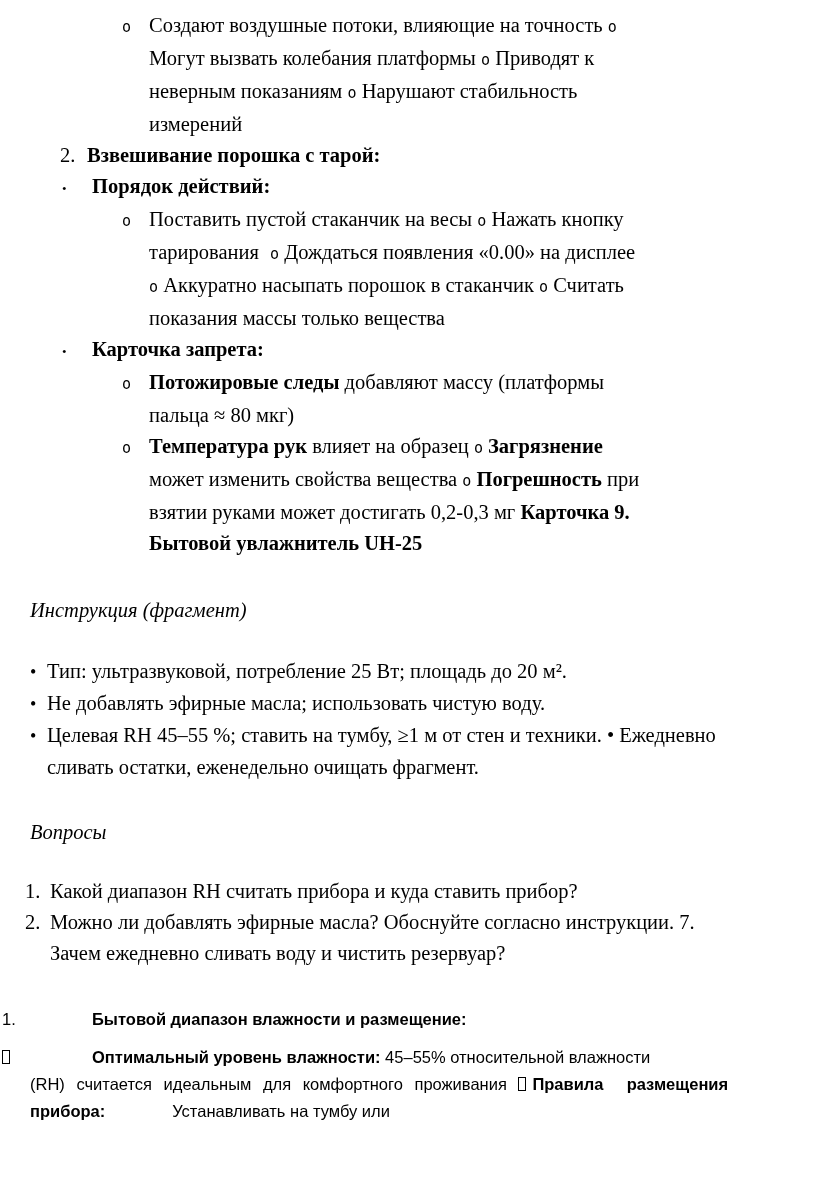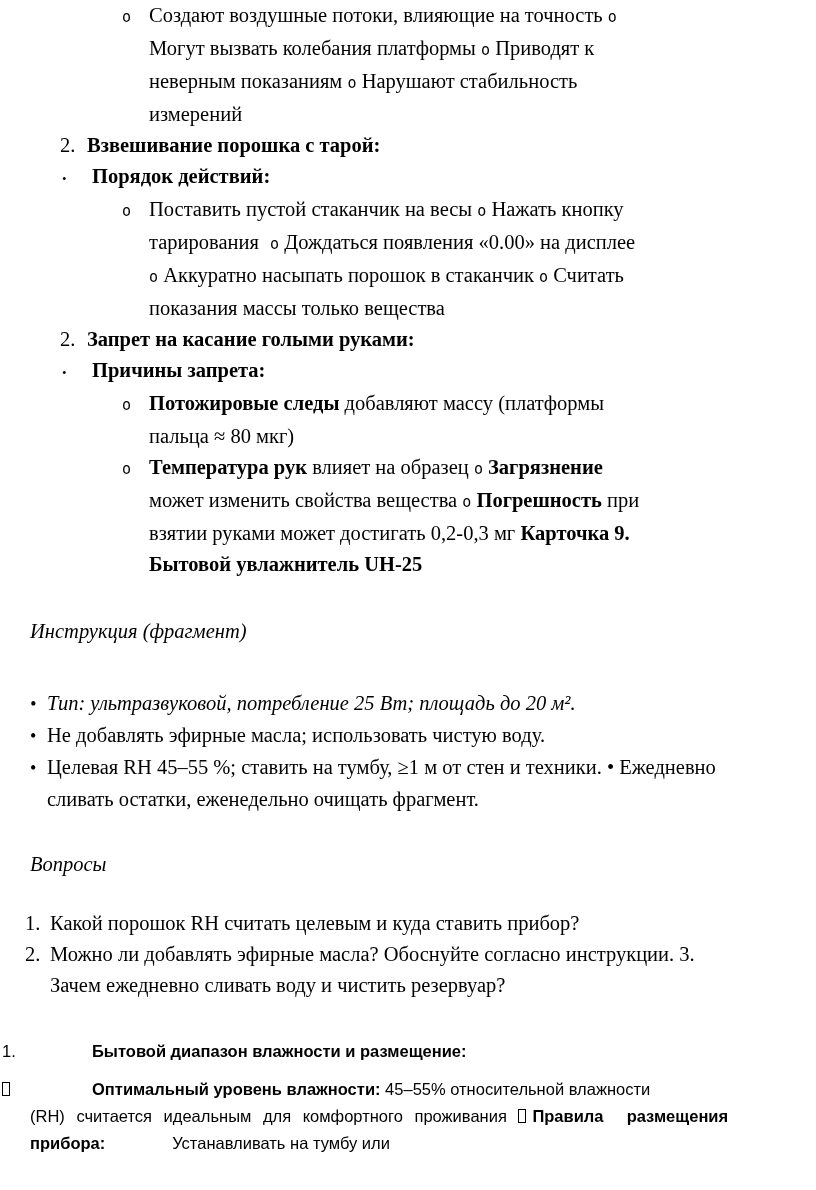--- a/index.html
+++ b/index.html
@@ -5,21 +5,21 @@
   html,body{margin:0;padding:0;background:#ffffff;}
   .page{
     position:relative;
     width:816px;height:1190px;
     background:#ffffff;
     overflow:hidden;
     color:#000;
     font-family:"Liberation Serif","DejaVu Serif",serif;
     font-size:20.5px;
     line-height:31px;
-    padding-top:0;
+    padding-top:10px;
     box-sizing:border-box;
   }
   .para{white-space:pre;}
   .sans{font-family:"Liberation Sans","DejaVu Sans",sans-serif;font-size:16.5px;line-height:27px;}
   .it{font-style:italic;}
   .bold{font-weight:700;}
   .mk{display:inline-block;}
   .sp{display:inline-block;}
   .osep{font-family:"DejaVu Sans Mono","Liberation Mono",monospace;font-size:15px;}
   .dotS{font-size:13px;}
@@ -28,27 +28,26 @@
 </style>
 </head>
 <body>
 
 <div class="page">
   <div id="doc">
       <div class="para" style="margin-left: 149px;"><span class="mk osep" style="width: 27px; margin-left: -27px;">o</span><span>Создают воздушные потоки, влияющие на точность </span><span class="osep">o</span><br><span>Могут вызвать колебания платформы </span><span class="osep">o</span><span> Приводят к</span><br><span>неверным показаниям </span><span class="osep">o</span><span> Нарушают стабильность</span><br><span>измерений</span></div>
       <div class="para" style="margin-left: 87px;"><span class="mk" style="width: 27px; margin-left: -27px;">2.</span><span class="bold">Взвешивание порошка с тарой:</span></div>
       <div class="para" style="margin-left: 92px;"><span class="mk dotS" style="width: 30px; margin-left: -30px;">•</span><span class="bold">Порядок действий:</span></div>
       <div class="para" style="margin-left: 149px;"><span class="mk osep" style="width: 27px; margin-left: -27px;">o</span><span>Поставить пустой стаканчик на весы </span><span class="osep">o</span><span> Нажать кнопку</span><br><span>тарирования </span><span class="sp" style="width: 6px;"></span><span class="osep">o</span><span> Дождаться появления «0.00» на дисплее</span><br><span class="osep">o</span><span> Аккуратно насыпать порошок в стаканчик </span><span class="osep">o</span><span> Считать</span><br><span>показания массы только вещества</span></div>
-      <div class="para" style="margin-left: 87px;"><span class="mk" style="width: 27px; margin-left: -27px;">2.</span><span class="bold">Запрет на касание голыми руками:</span></div>
-      <div class="para" style="margin-left: 92px;"><span class="mk dotS" style="width: 30px; margin-left: -30px;">•</span><span class="bold">Причины запрета:</span></div>
+      <div class="para" style="margin-left: 92px;"><span class="mk dotS" style="width: 30px; margin-left: -30px;">•</span><span class="bold">Карточка запрета:</span></div>
       <div class="para" style="margin-left: 149px;"><span class="mk osep" style="width: 27px; margin-left: -27px;">o</span><span class="bold">Потожировые следы</span><span> добавляют массу (платформы</span><br><span>пальца ≈ 80 мкг)</span></div>
       <div class="para" style="margin-left: 149px;"><span class="mk osep" style="width: 27px; margin-left: -27px;">o</span><span class="bold">Температура рук</span><span> влияет на образец </span><span class="osep">o</span><span> </span><span class="bold">Загрязнение</span><br><span>может изменить свойства вещества </span><span class="osep">o</span><span> </span><span class="bold">Погрешность</span><span> при</span><br><span>взятии руками может достигать 0,2-0,3 мг </span><span class="bold">Карточка 9.</span><br><span class="bold">Бытовой увлажнитель UH-25</span></div>
       <div class="para it" style="margin-left: 30px; margin-top: 36px;"><span>Инструкция (фрагмент)</span></div>
-      <div class="para" style="margin-left: 47px; margin-top: 41px; font-style: italic;"><span class="mk dotL" style="width: 17px; margin-left: -17px;">•</span><span>Тип: ультразвуковой, потребление 25 Вт; площадь до 20 м².</span></div>
+      <div class="para" style="margin-left: 47px; margin-top: 30px;"><span class="mk dotL" style="width: 17px; margin-left: -17px;">•</span><span>Тип: ультразвуковой, потребление 25 Вт; площадь до 20 м².</span></div>
       <div class="para" style="margin-left: 47px;"><span class="mk dotL" style="width: 17px; margin-left: -17px;">•</span><span>Не добавлять эфирные масла; использовать чистую воду.</span></div>
       <div class="para" style="margin-left: 47px;"><span class="mk dotL" style="width: 17px; margin-left: -17px;">•</span><span>Целевая RH 45–55 %; ставить на тумбу, ≥1 м от стен и техники. • Ежедневно</span><br><span>сливать остатки, еженедельно очищать фрагмент.</span></div>
       <div class="para it" style="margin-left: 30px; margin-top: 34px;"><span>Вопросы</span></div>
-      <div class="para" style="margin-left: 50px; margin-top: 28px;"><span class="mk" style="width: 25px; margin-left: -25px;">1.</span><span>Какой порошок RH считать целевым и куда ставить прибор?</span></div>
-      <div class="para" style="margin-left: 50px;"><span class="mk" style="width: 25px; margin-left: -25px;">2.</span><span>Можно ли добавлять эфирные масла? Обоснуйте согласно инструкции. 3.</span><br><span>Зачем ежедневно сливать воду и чистить резервуар?</span></div>
+      <div class="para" style="margin-left: 50px; margin-top: 28px;"><span class="mk" style="width: 25px; margin-left: -25px;">1.</span><span>Какой диапазон RH считать прибора и куда ставить прибор?</span></div>
+      <div class="para" style="margin-left: 50px;"><span class="mk" style="width: 25px; margin-left: -25px;">2.</span><span>Можно ли добавлять эфирные масла? Обоснуйте согласно инструкции. 7.</span><br><span>Зачем ежедневно сливать воду и чистить резервуар?</span></div>
       <div class="para sans" style="margin-left: 30px; margin-top: 37px;"><span class="mk" style="width: 90px; margin-left: -28px;">1.</span><span class="bold">Бытовой диапазон влажности и размещение:</span></div>
       <div class="para sans" style="margin-left: 30px; margin-top: 11px;"><span class="mk" style="width: 90px; margin-left: -28px;"><span class="tofu"></span></span><span class="bold">Оптимальный уровень влажности:</span><span> 45–55% относительной влажности</span><br><span style="word-spacing: 7px;">(RH) считается идеальным для комфортного проживания </span><span class="tofu"></span><span class="sp" style="width: 6px;"></span><span class="bold" style="word-spacing: 7px;">Правила  размещения</span><br><span class="bold">прибора:</span><span class="sp" style="width: 27px;"></span><span class="sp" style="width: 40px;"></span><span>Устанавливать на тумбу или</span></div>
     </div>
 </div>
 
 </body></html>

